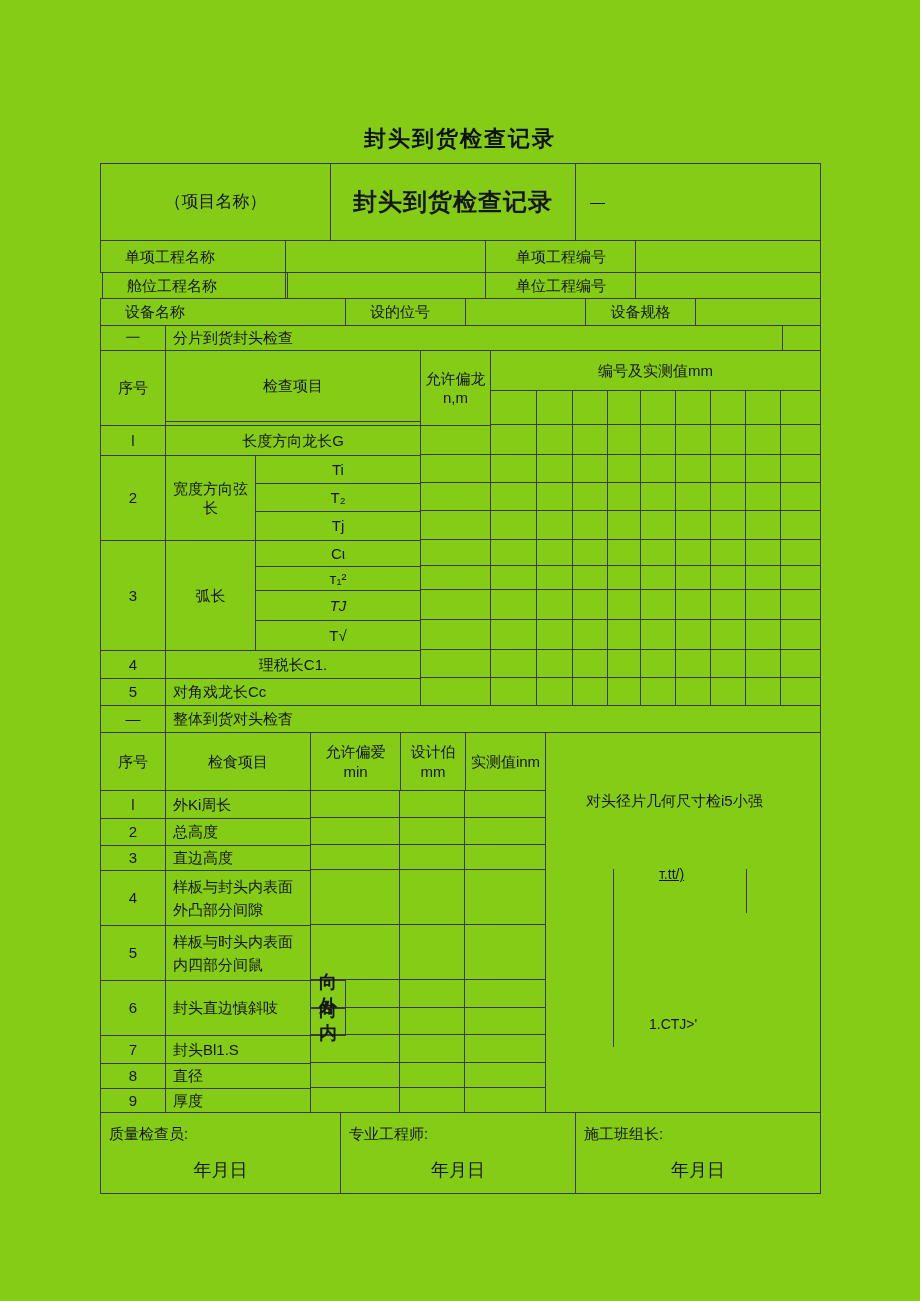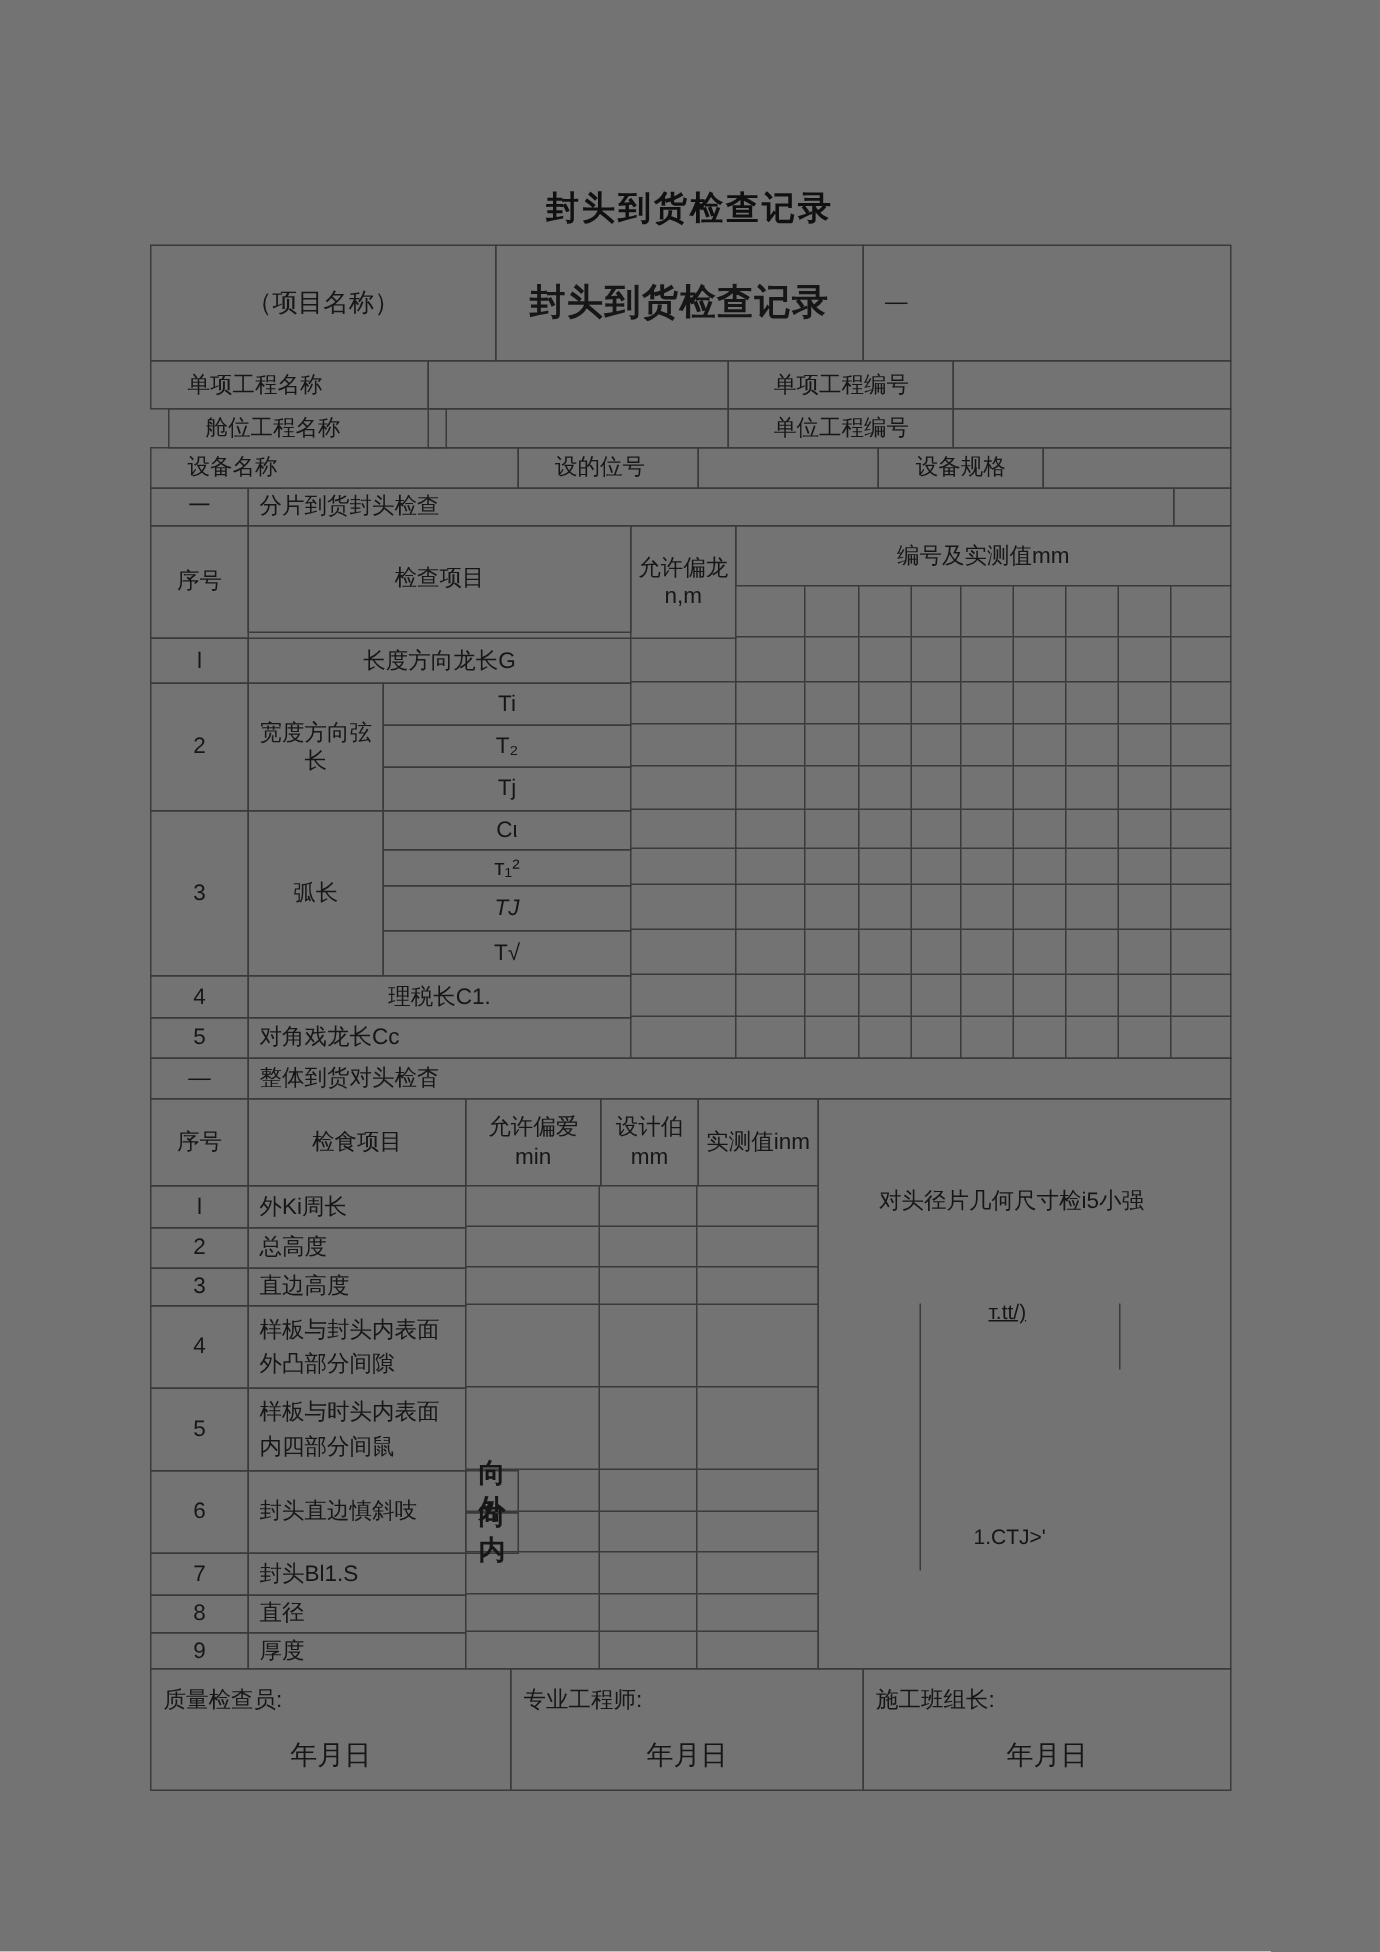--- a/index.html
+++ b/index.html
@@ -1,17 +1,17 @@
 <!DOCTYPE html>
 <html><head>
 <meta charset="utf-8">
 <style>
   html,body { margin:0; padding:0; background:#ffffff; }
   .page {
-    position:relative; width:920px; height:1301px; background:#737373;
+    position:relative; width:920px; height:1301px; background:#84cc16;
     font-family:"Liberation Sans","DejaVu Sans",sans-serif; color:#161616;
     overflow:hidden;
   }
   .doc-title {
     position:absolute; top:124px; left:0; width:100%;
     text-align:center; font-size:22px; font-weight:bold; letter-spacing:2px; color:#101010;
   }
   .form { position:absolute; left:100px; top:163px; width:721px; height:1031px; }
 
   
@@ -69,21 +69,21 @@
 
     <div class="c ctr fs17" style="left:0;top:0;width:231px;height:78px">（项目名称）</div>
     <div class="c ctr title-big" style="left:230px;top:0;width:246px;height:78px">封头到货检查记录</div>
     <div class="c" style="left:475px;top:0;width:246px;height:78px;padding-left:14px">—</div>
 
     <div class="c lft24" style="left:0;top:77px;width:186px;height:33px">单项工程名称</div>
     <div class="c" style="left:185px;top:77px;width:201px;height:33px"></div>
     <div class="c lft18" style="left:385px;top:77px;width:151px;height:33px">单项工程编号</div>
     <div class="c" style="left:535px;top:77px;width:186px;height:33px"></div>
 
-    <div class="c lft24" style="left:12px;top:109px;width:186px;height:27px">舱位工程名称</div>
+    <div class="c lft24" style="left:2px;top:109px;width:186px;height:27px">舱位工程名称</div>
     <div class="c" style="left:185px;top:109px;width:201px;height:27px"></div>
     <div class="c lft18" style="left:385px;top:109px;width:151px;height:27px">单位工程编号</div>
     <div class="c" style="left:535px;top:109px;width:186px;height:27px"></div>
 
     <div class="c lft24" style="left:0;top:135px;width:246px;height:28px">设备名称</div>
     <div class="c lft24" style="left:245px;top:135px;width:121px;height:28px">设的位号</div>
     <div class="c" style="left:365px;top:135px;width:121px;height:28px"></div>
     <div class="c ctr" style="left:485px;top:135px;width:111px;height:28px">设备规格</div>
     <div class="c" style="left:595px;top:135px;width:126px;height:28px"></div>
 

